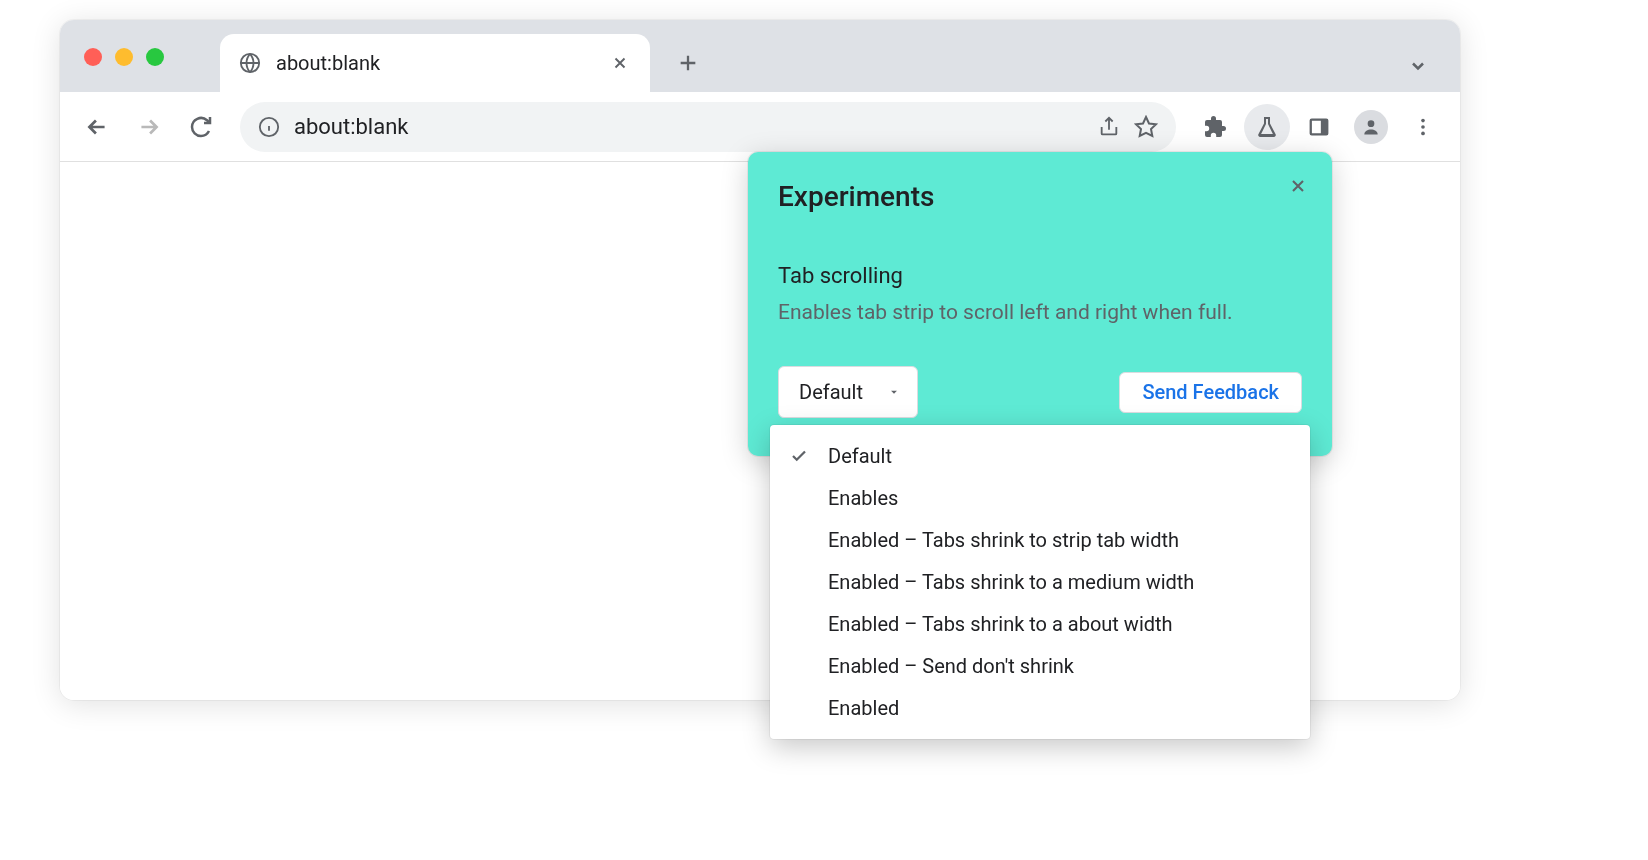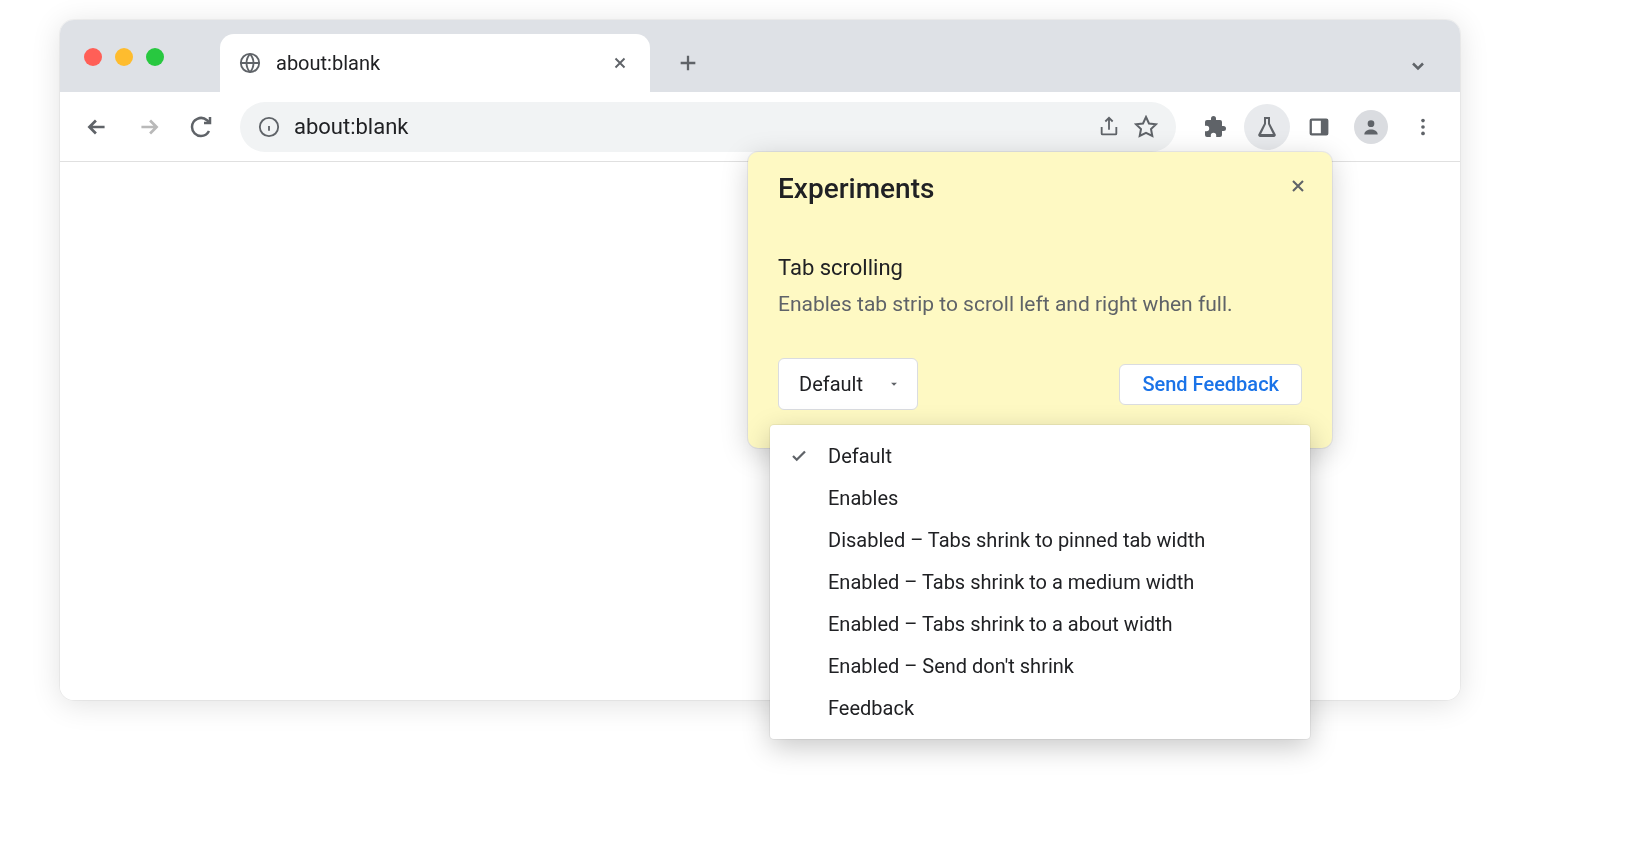--- a/index.html
+++ b/index.html
@@ -111,24 +111,24 @@
     width:34px;height:34px;border-radius:50%;background:#dadce0;
     display:flex;align-items:center;justify-content:center;color:#5f6368;
   }
   .content { background:#fff; height: calc(100% - 142px); border-radius:0 0 14px 14px;}
   
   .experiments-popup {
     position:absolute;
     top: 152px;
     left: 748px;
     width: 584px;
-    background:#fef9c3;
+    background:#5eead4;
     border-radius:10px;
     box-shadow: 0 6px 28px rgba(0,0,0,0.18), 0 0 0 1px rgba(0,0,0,0.06);
-    padding: 20px 30px 38px 30px;
+    padding: 28px 30px 38px 30px;
   }
   .experiments-popup .close-btn {
     position:absolute; top:16px; right:16px;
     width:36px;height:36px;display:flex;align-items:center;justify-content:center;
     color:#5f6368;cursor:pointer;border-radius:50%;
   }
   .experiments-popup h1 {
     font-size:28px;font-weight:500;color:#202124;margin-bottom:50px;
   }
   .exp-title { font-size:22px;color:#202124;margin-bottom:10px; }
@@ -306,31 +306,31 @@
         </svg>
       </span>
       <span>Default</span>
     </div>
     <div class="item">
       <span class="check"></span>
       <span>Enables</span>
     </div>
     <div class="item">
       <span class="check"></span>
-      <span>Disabled – Tabs shrink to pinned tab width</span>
+      <span>Enabled – Tabs shrink to strip tab width</span>
     </div>
     <div class="item">
       <span class="check"></span>
       <span>Enabled – Tabs shrink to a medium width</span>
     </div>
     <div class="item">
       <span class="check"></span>
       <span>Enabled – Tabs shrink to a about width</span>
     </div>
     <div class="item">
       <span class="check"></span>
       <span>Enabled – Send don't shrink</span>
     </div>
     <div class="item">
       <span class="check"></span>
-      <span>Feedback</span>
+      <span>Enabled</span>
     </div>
   </div>
 
 </body></html>

